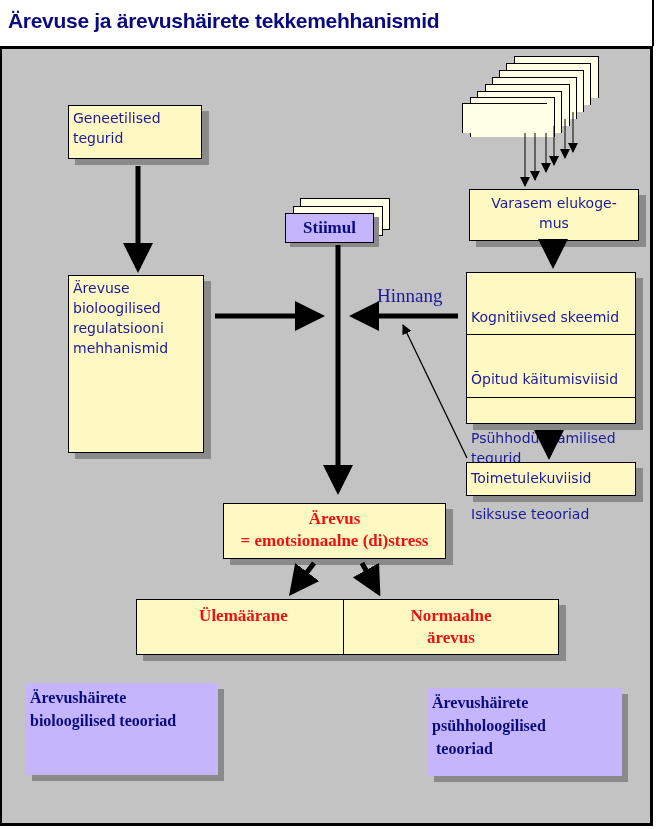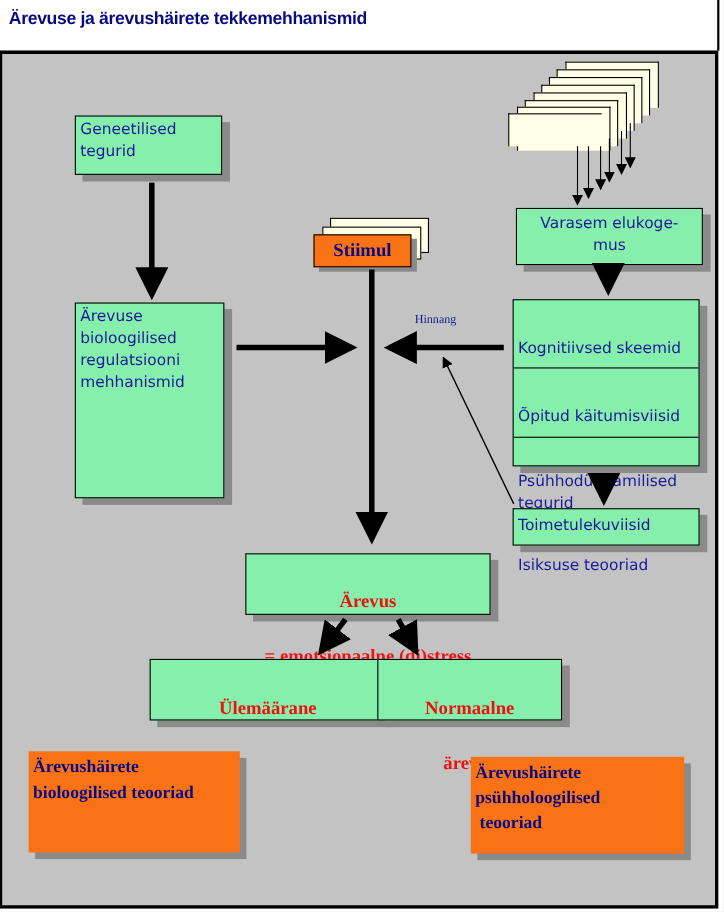--- a/index.html
+++ b/index.html
@@ -1,28 +1,28 @@
 <!DOCTYPE html>
 <html><head>
 <meta charset="utf-8">
 <style>
   html, body { margin:0; padding:0; }
   body { width:658px; height:829px; background:#ffffff; position:relative; overflow:hidden; }
   .title-bar { position:absolute; left:0; top:0; width:652px; height:46px; background:#fff; border-right:2px solid #000; }
-  .title { position:absolute; left:8px; top:9px; font-family:"Liberation Sans", sans-serif; font-weight:bold; font-size:16px; color:#0a0a80; letter-spacing:-0.3px; }
+  .title { position:absolute; left:8px; top:9px; font-family:"Liberation Sans", sans-serif; font-weight:bold; font-size:21px; color:#0a0a80; letter-spacing:-0.3px; }
   .canvas { position:absolute; left:0; top:46px; width:648px; height:774px; background:#c3c3c3; border-top:3px solid #000; border-right:3px solid #000; border-bottom:3px solid #000; border-left:2px solid #000; }
-  .box { position:absolute; background:#86efac; border:1px solid #000; box-shadow:7px 6px 0 #8a8a8a; font-family:"DejaVu Sans", sans-serif; font-size:14px; color:#1a1a9a; line-height:20px; box-sizing:border-box; }
-  .box.cream { background:#f97316; }
-  .serif-red { font-family:"Liberation Serif", serif; font-weight:bold; font-size:17px; color:#ee1111; text-align:center; line-height:22px;margin-top:28px; }
+  .box { position:absolute; background:#fef9c3; border:1px solid #000; box-shadow:7px 6px 0 #8a8a8a; font-family:"DejaVu Sans", sans-serif; font-size:14px; color:#1a1a9a; line-height:20px; box-sizing:border-box; }
+  .box.cream { background:#c4b5fd; }
+  .serif-red { font-family:"Liberation Serif", serif; font-weight:bold; font-size:17px; color:#ee1111; text-align:center; line-height:22px; }
   .serif-blue { font-family:"Liberation Serif", serif; font-weight:bold; font-size:16px; color:#0a0a80; line-height:23px; }
   .stack-card { position:absolute; background:#ffffe8; border-top:1px solid #000; border-left:1px solid #000; border-right:1px solid #000; box-sizing:border-box; }
   .cell { border-bottom:1px solid #000; padding:2px 4px; box-sizing:border-box;margin-top:28px; }
   .cell:last-child { border-bottom:none; }
   svg.arrows { position:absolute; left:0; top:0; width:658px; height:829px; pointer-events:none; }
-  .label { position:absolute; font-family:"Liberation Serif", serif; font-size:11px; color:#1a1a9a; }
+  .label { position:absolute; font-family:"Liberation Serif", serif; font-size:19px; color:#1a1a9a; }
 </style>
 </head>
 <body>
 
 <div class="title-bar">
   <div class="title">Ärevuse ja ärevushäirete tekkemehhanismid</div>
 </div>
 
 <div class="canvas"></div>
 
@@ -84,21 +84,21 @@
 
 <div class="box" style="left:223px;top:503px;width:223px;height:56px;padding-top:4px;">
   <div class="serif-red">Ärevus</div>
   <div class="serif-red">= emotsionaalne (di)stress</div>
 </div>
 
 <div class="box" style="left:136px;top:599px;width:215px;height:56px;padding-top:5px;">
   <div class="serif-red">Ülemäärane</div>
 </div>
 
-<div class="box" style="left:343px;top:599px;width:168px;height:56px;padding-top:5px;">
+<div class="box" style="left:343px;top:599px;width:216px;height:56px;padding-top:5px;">
   <div class="serif-red">Normaalne</div>
   <div class="serif-red">ärevus</div>
 </div>
 
 <div class="box cream" style="left:26px;top:683px;width:192px;height:92px;border:none;padding:3px 4px;box-shadow:6px 6px 0 #8a8a8a;">
   <div class="serif-blue">Ärevushäirete</div>
   <div class="serif-blue">bioloogilised teooriad</div>
 </div>
 
 <div class="box cream" style="left:428px;top:688px;width:194px;height:88px;border:none;padding:3px 4px;box-shadow:6px 6px 0 #8a8a8a;">

